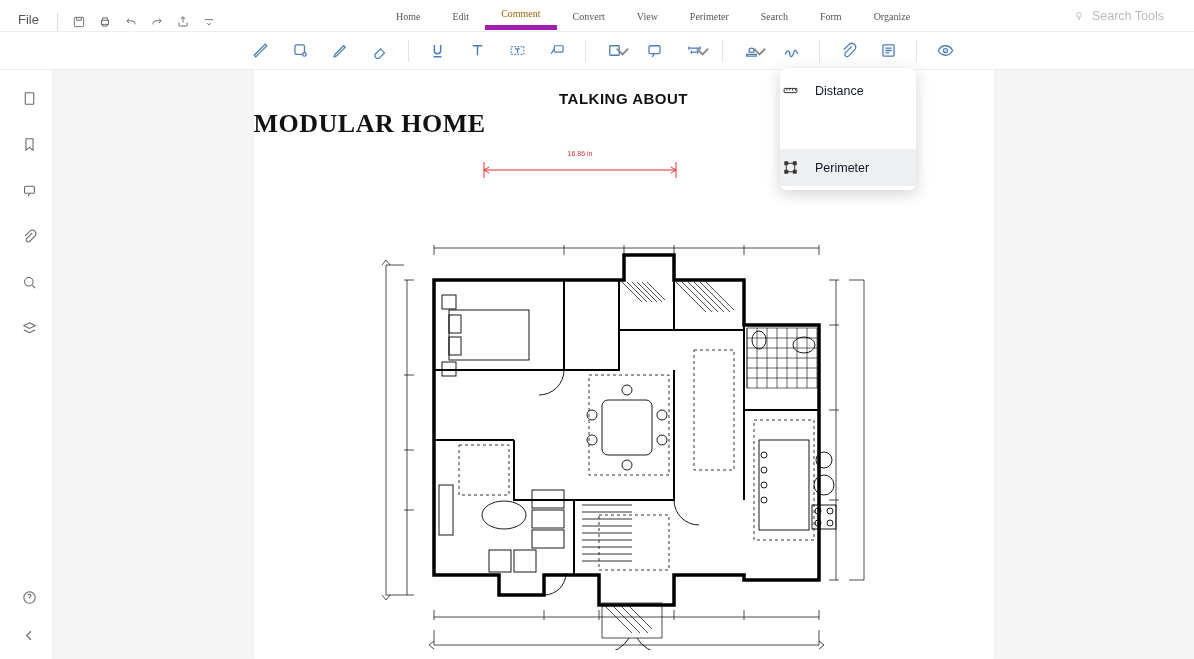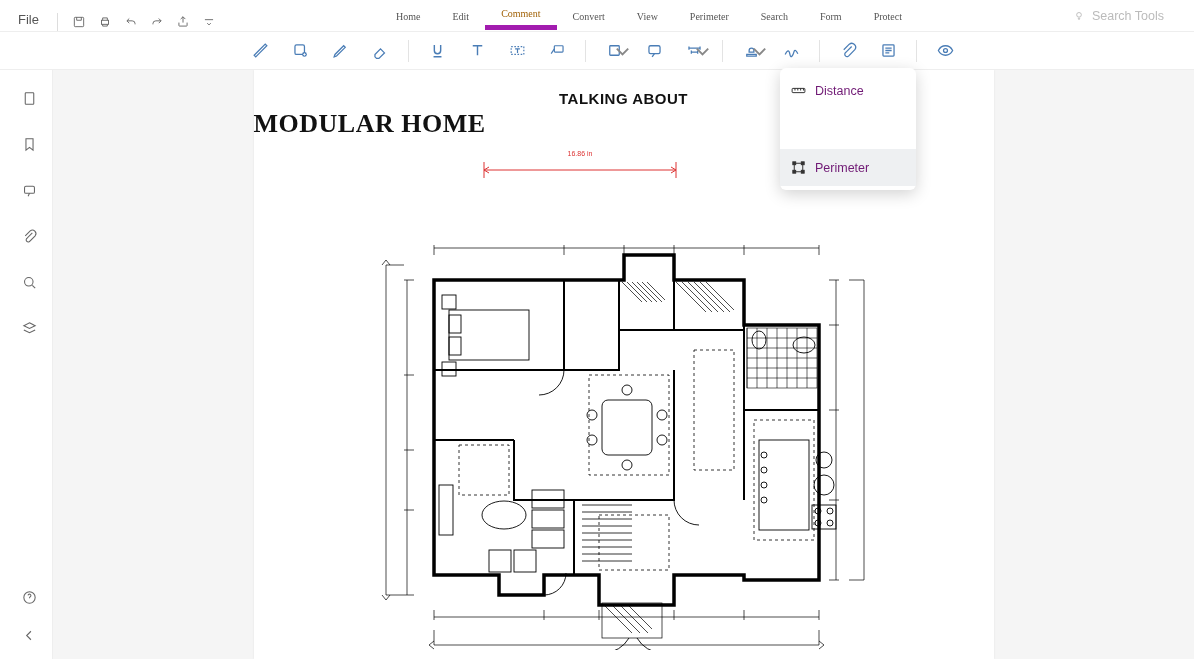--- a/index.html
+++ b/index.html
@@ -31,21 +31,21 @@
   
   .canvas { flex:1; background:#f5f5f5; display:flex; justify-content:center; padding-top:0; overflow:hidden; position:relative; }
   .page { width: 740px; background:#fff; margin-top:0; box-shadow: 0 0 2px rgba(0,0,0,.08); padding-top: 20px; position:relative; }
   .doc-title1 { text-align:center; font-weight:800; font-size:15px; letter-spacing:.5px; color:#111; }
   .doc-title2 { text-align:left; font-weight:900; font-size:26px; letter-spacing:.5px; color:#111; margin-top:2px; font-family: Georgia, serif; }
   
   .floorplan { position:absolute; left:110px; top:80px; width:520px; height:500px; }
   .floorplan svg { width:100%; height:100%; }
   
   .measure-dropdown { position:absolute; left:780px; top:68px; width:136px; background:#fff; border-radius:6px; box-shadow:0 4px 16px rgba(0,0,0,.18); padding:4px 0; z-index:100; }
-  .measure-item { display:flex; align-items:center; gap:8px; padding:10px 10px; font-size:12.5px; color:#701a75; cursor:pointer; }
+  .measure-item { display:flex; align-items:center; gap:16px; padding:10px 2px; font-size:12.5px; color:#0f172a; cursor:pointer; }
   .measure-item.hover { background:#eef0f2;margin-top:40px; }
   .measure-item svg { width:17px; height:17px; }
   
   .red-measure { position:absolute; left:482px; top:160px; width:196px; height:20px; z-index:50; }
   .red-measure-label { position:absolute; left:50%; top:-10px; transform:translateX(-50%); font-size:7px; color:#d33; white-space:nowrap; }
 </style>
 </head>
 <body>
 
 <div class="topbar">
@@ -86,21 +86,21 @@
 
   <div class="menubar">
     <span class="menu-item">Home</span>
     <span class="menu-item">Edit</span>
     <span class="menu-item active">Comment</span>
     <span class="menu-item">Convert</span>
     <span class="menu-item">View</span>
     <span class="menu-item">Perimeter</span>
     <span class="menu-item">Search</span>
     <span class="menu-item">Form</span>
-    <span class="menu-item">Protect</span>
+    <span class="menu-item">Organize</span>
     <span class="search-box">
       <svg viewBox="0 0 24 24" fill="none" stroke="currentColor" stroke-width="1.6">
           <circle cx="12" cy="10" r="4"></circle>
           <path d="M10 16h4M11 18h2"></path>
         </svg>
       <span>Search Tools</span>
     </span>
   </div>
 </div>
 

